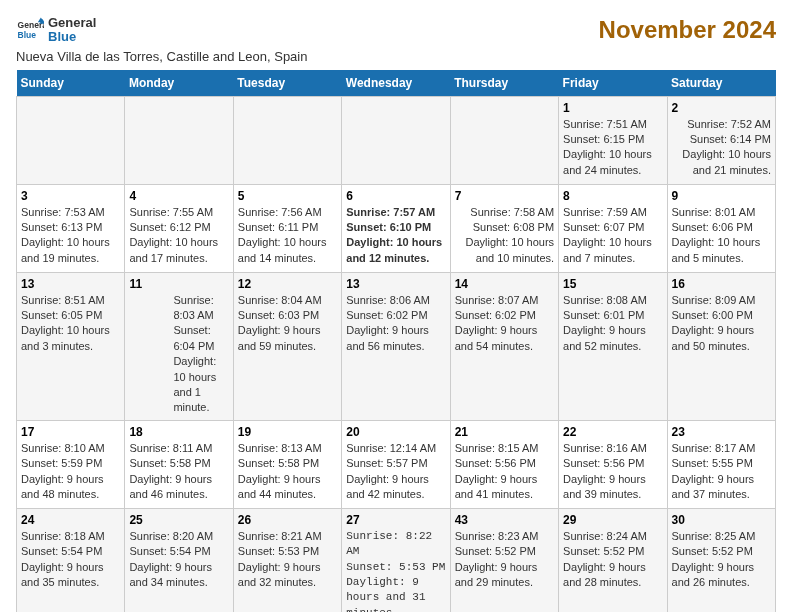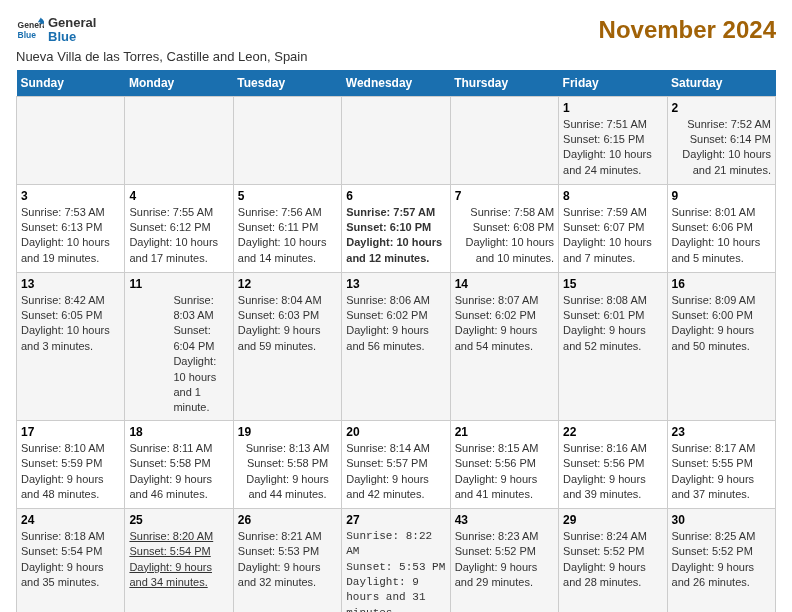--- a/index.html
+++ b/index.html
@@ -168,21 +168,21 @@
         <td>
           <span class="day-num">9</span>
           <div class="day-info" style="white-space: pre-line;">Sunrise: 8:01 AM
 Sunset: 6:06 PM
 Daylight: 10 hours and 5 minutes.</div>
         </td>
       </tr>
       <tr>
         <td>
           <span class="day-num">13</span>
-          <div class="day-info" style="white-space: pre-line;">Sunrise: 8:42 AM
+          <div class="day-info" style="white-space: pre-line;">Sunrise: 8:51 AM
 Sunset: 6:05 PM
 Daylight: 10 hours and 3 minutes.</div>
         </td>
         <td>
           <span class="day-num">11</span>
           <div class="day-info" style="white-space: pre-line; margin-left: 44px;">Sunrise: 8:03 AM
 Sunset: 6:04 PM
 Daylight: 10 hours and 1 minute.</div>
         </td>
         <td>
@@ -224,27 +224,27 @@
 Daylight: 9 hours and 48 minutes.</div>
         </td>
         <td>
           <span class="day-num">18</span>
           <div class="day-info" style="white-space: pre-line;">Sunrise: 8:11 AM
 Sunset: 5:58 PM
 Daylight: 9 hours and 46 minutes.</div>
         </td>
         <td>
           <span class="day-num">19</span>
-          <div class="day-info" style="white-space: pre-line; text-align: center;">Sunrise: 8:13 AM
+          <div class="day-info" style="white-space: pre-line;">Sunrise: 8:13 AM
 Sunset: 5:58 PM
 Daylight: 9 hours and 44 minutes.</div>
         </td>
         <td>
           <span class="day-num">20</span>
-          <div class="day-info" style="white-space: pre-line;">Sunrise: 8:14 AM
+          <div class="day-info" style="white-space: pre-line;">Sunrise: 12:14 AM
 Sunset: 5:57 PM
 Daylight: 9 hours and 42 minutes.</div>
         </td>
         <td>
           <span class="day-num">21</span>
           <div class="day-info" style="white-space: pre-line;">Sunrise: 8:15 AM
 Sunset: 5:56 PM
 Daylight: 9 hours and 41 minutes.</div>
         </td>
         <td>
@@ -262,21 +262,21 @@
       </tr>
       <tr>
         <td>
           <span class="day-num">24</span>
           <div class="day-info" style="white-space: pre-line;">Sunrise: 8:18 AM
 Sunset: 5:54 PM
 Daylight: 9 hours and 35 minutes.</div>
         </td>
         <td>
           <span class="day-num">25</span>
-          <div class="day-info" style="white-space: pre-line; text-decoration: underline;">Sunrise: 8:20 AM
+          <div class="day-info" style="white-space: pre-line;">Sunrise: 8:20 AM
 Sunset: 5:54 PM
 Daylight: 9 hours and 34 minutes.</div>
         </td>
         <td>
           <span class="day-num">26</span>
           <div class="day-info" style="white-space: pre-line;">Sunrise: 8:21 AM
 Sunset: 5:53 PM
 Daylight: 9 hours and 32 minutes.</div>
         </td>
         <td>

